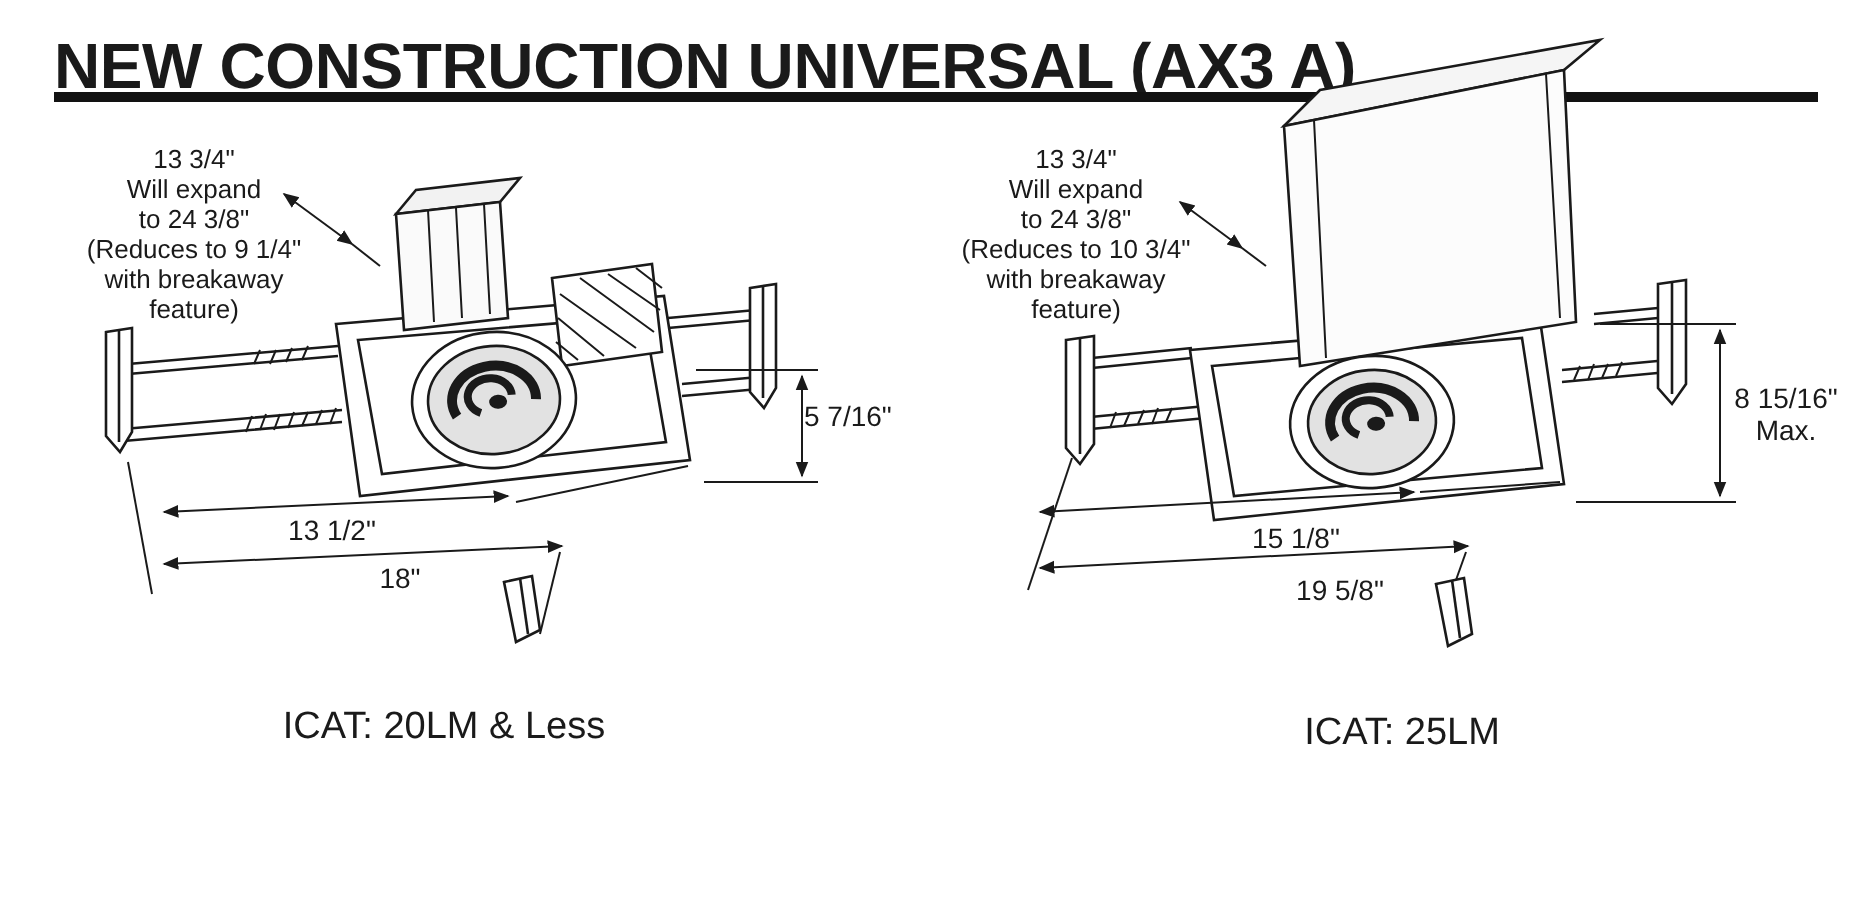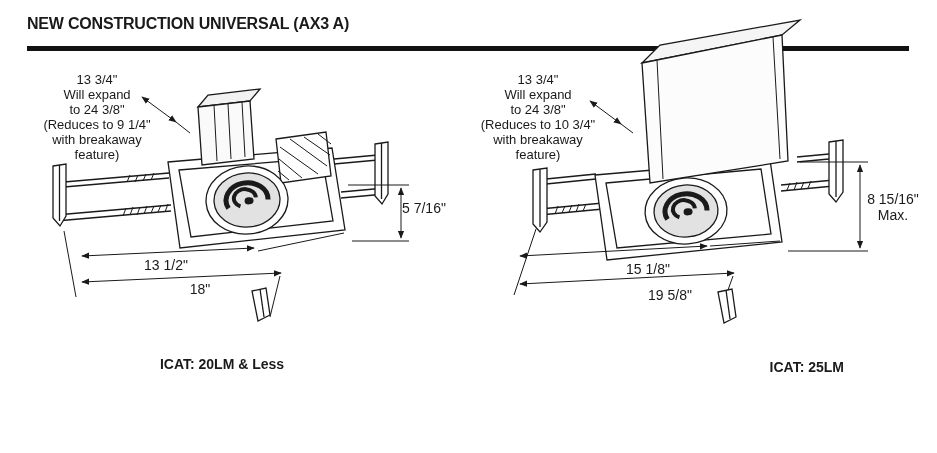--- a/index.html
+++ b/index.html
@@ -7,43 +7,43 @@
   body {
     background:#ffffff;
     font-family:"Liberation Sans", sans-serif;
     color:#1a1a1a;
     overflow:hidden;
   }
   .page { position:relative; width:937px; height:453px; background:#fff; overflow:hidden; }
 
   .title {
     position:absolute; left:27px; top:15px;
-    font-size:16px; font-weight:bold; letter-spacing:-0.2px; white-space:nowrap;
+    font-size:32px; font-weight:bold; letter-spacing:-0.2px; white-space:nowrap;
   }
   .title-rule { position:absolute; left:27px; top:46px; width:882px; height:5px; background:#121212; }
 
   svg.draw { position:absolute; }
   .draw-left  { left:30px;  top:55px; }
   .draw-right { left:470px; top:15px; }
 
   .note { position:absolute; text-align:center; font-size:13px; line-height:15px; }
   .note-left  { left:21px;  top:72px; width:152px; }
   .note-right { left:462px; top:72px; width:152px; }
 
   .dim-label { position:absolute; font-size:14px; line-height:16px; text-align:center; white-space:nowrap; }
   .dim-h-left   { left:402px; top:200px; width:60px; text-align:left; }
   .dim-i-left   { left:116px; top:257px; width:100px; }
   .dim-o-left   { left:150px; top:281px; width:100px; }
   .dim-h-right  { left:856px; top:191px; width:74px; }
   .dim-i-right  { left:598px; top:261px; width:100px; }
   .dim-o-right  { left:620px; top:287px; width:100px; }
 
-  .caption { position:absolute; text-align:center; font-size:14px; font-weight:bold; line-height:24px; }
+  .caption { position:absolute; text-align:center; font-size:19px; font-weight:normal; line-height:24px; }
   .caption-left  { left:60px;  top:352px; width:324px; }
-  .caption-right { left:558px; top:355px; width:286px;text-align:right; }
+  .caption-right { left:558px; top:355px; width:286px; }
 
   .ink-line { stroke:#1a1a1a; fill:none; }
 </style>
 </head>
 <body>
 
 <div class="page">
 
   <h1 class="title">NEW CONSTRUCTION UNIVERSAL (AX3 A)</h1>
   <div class="title-rule"></div>

